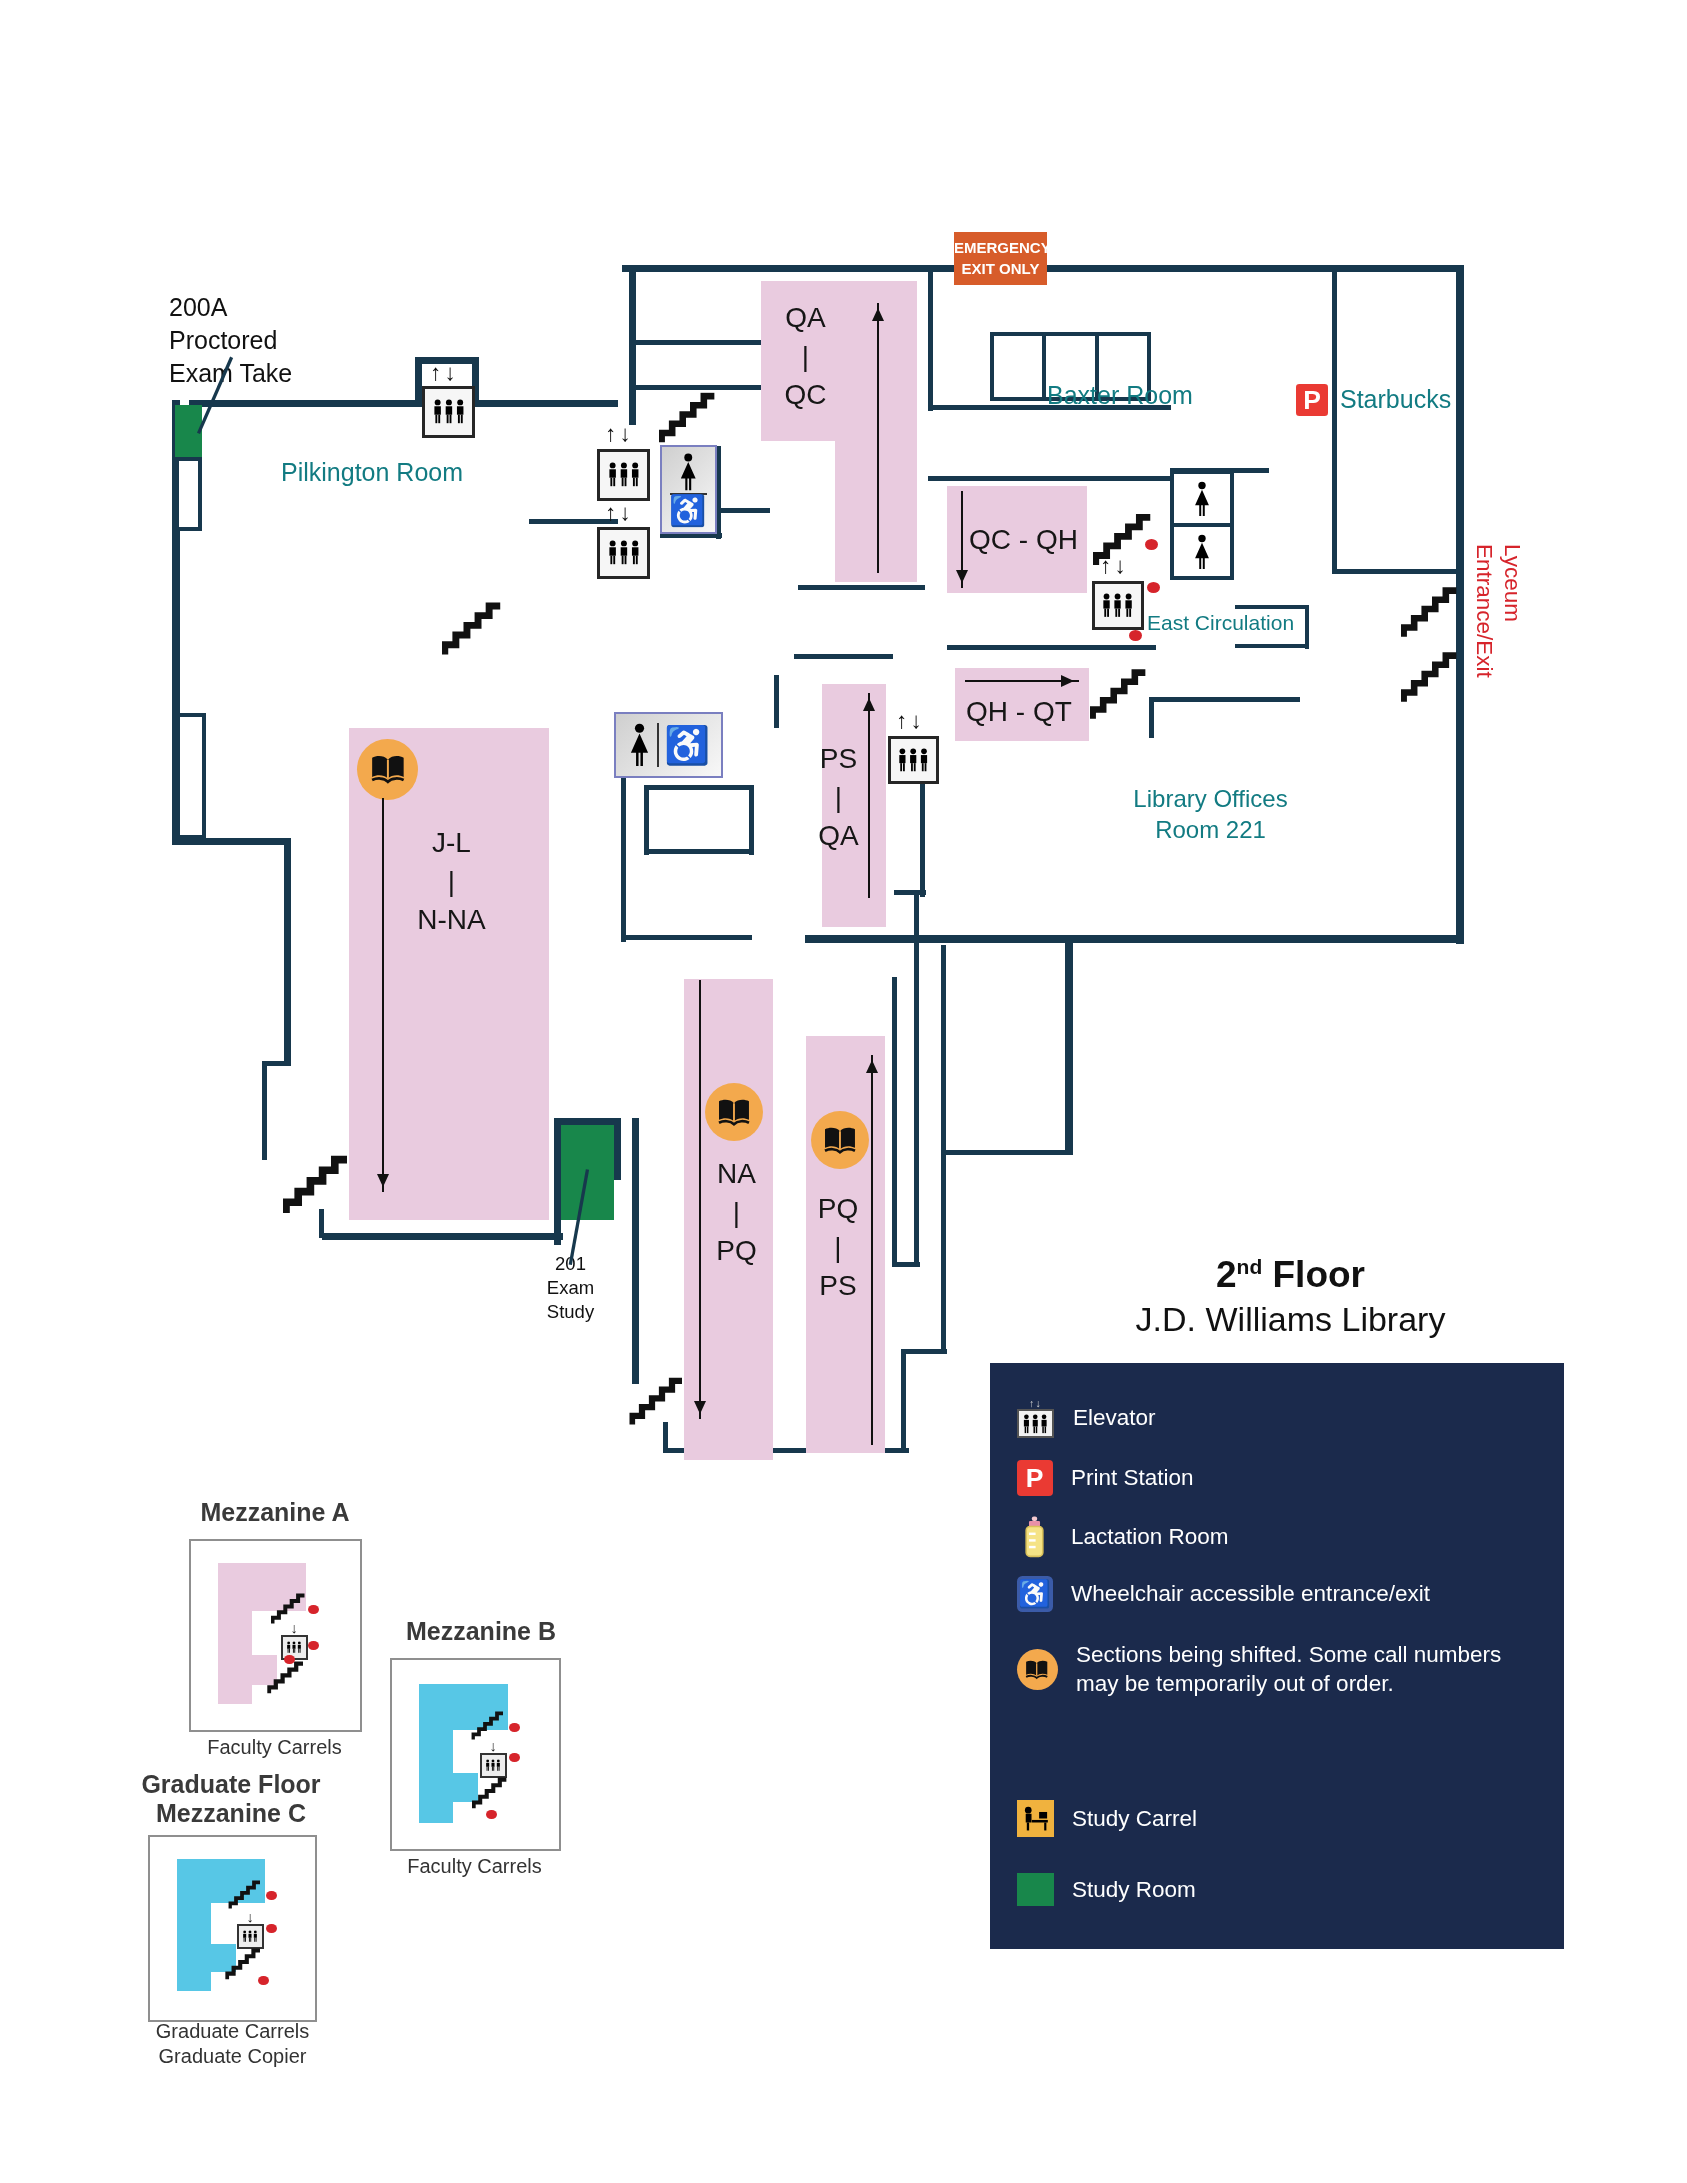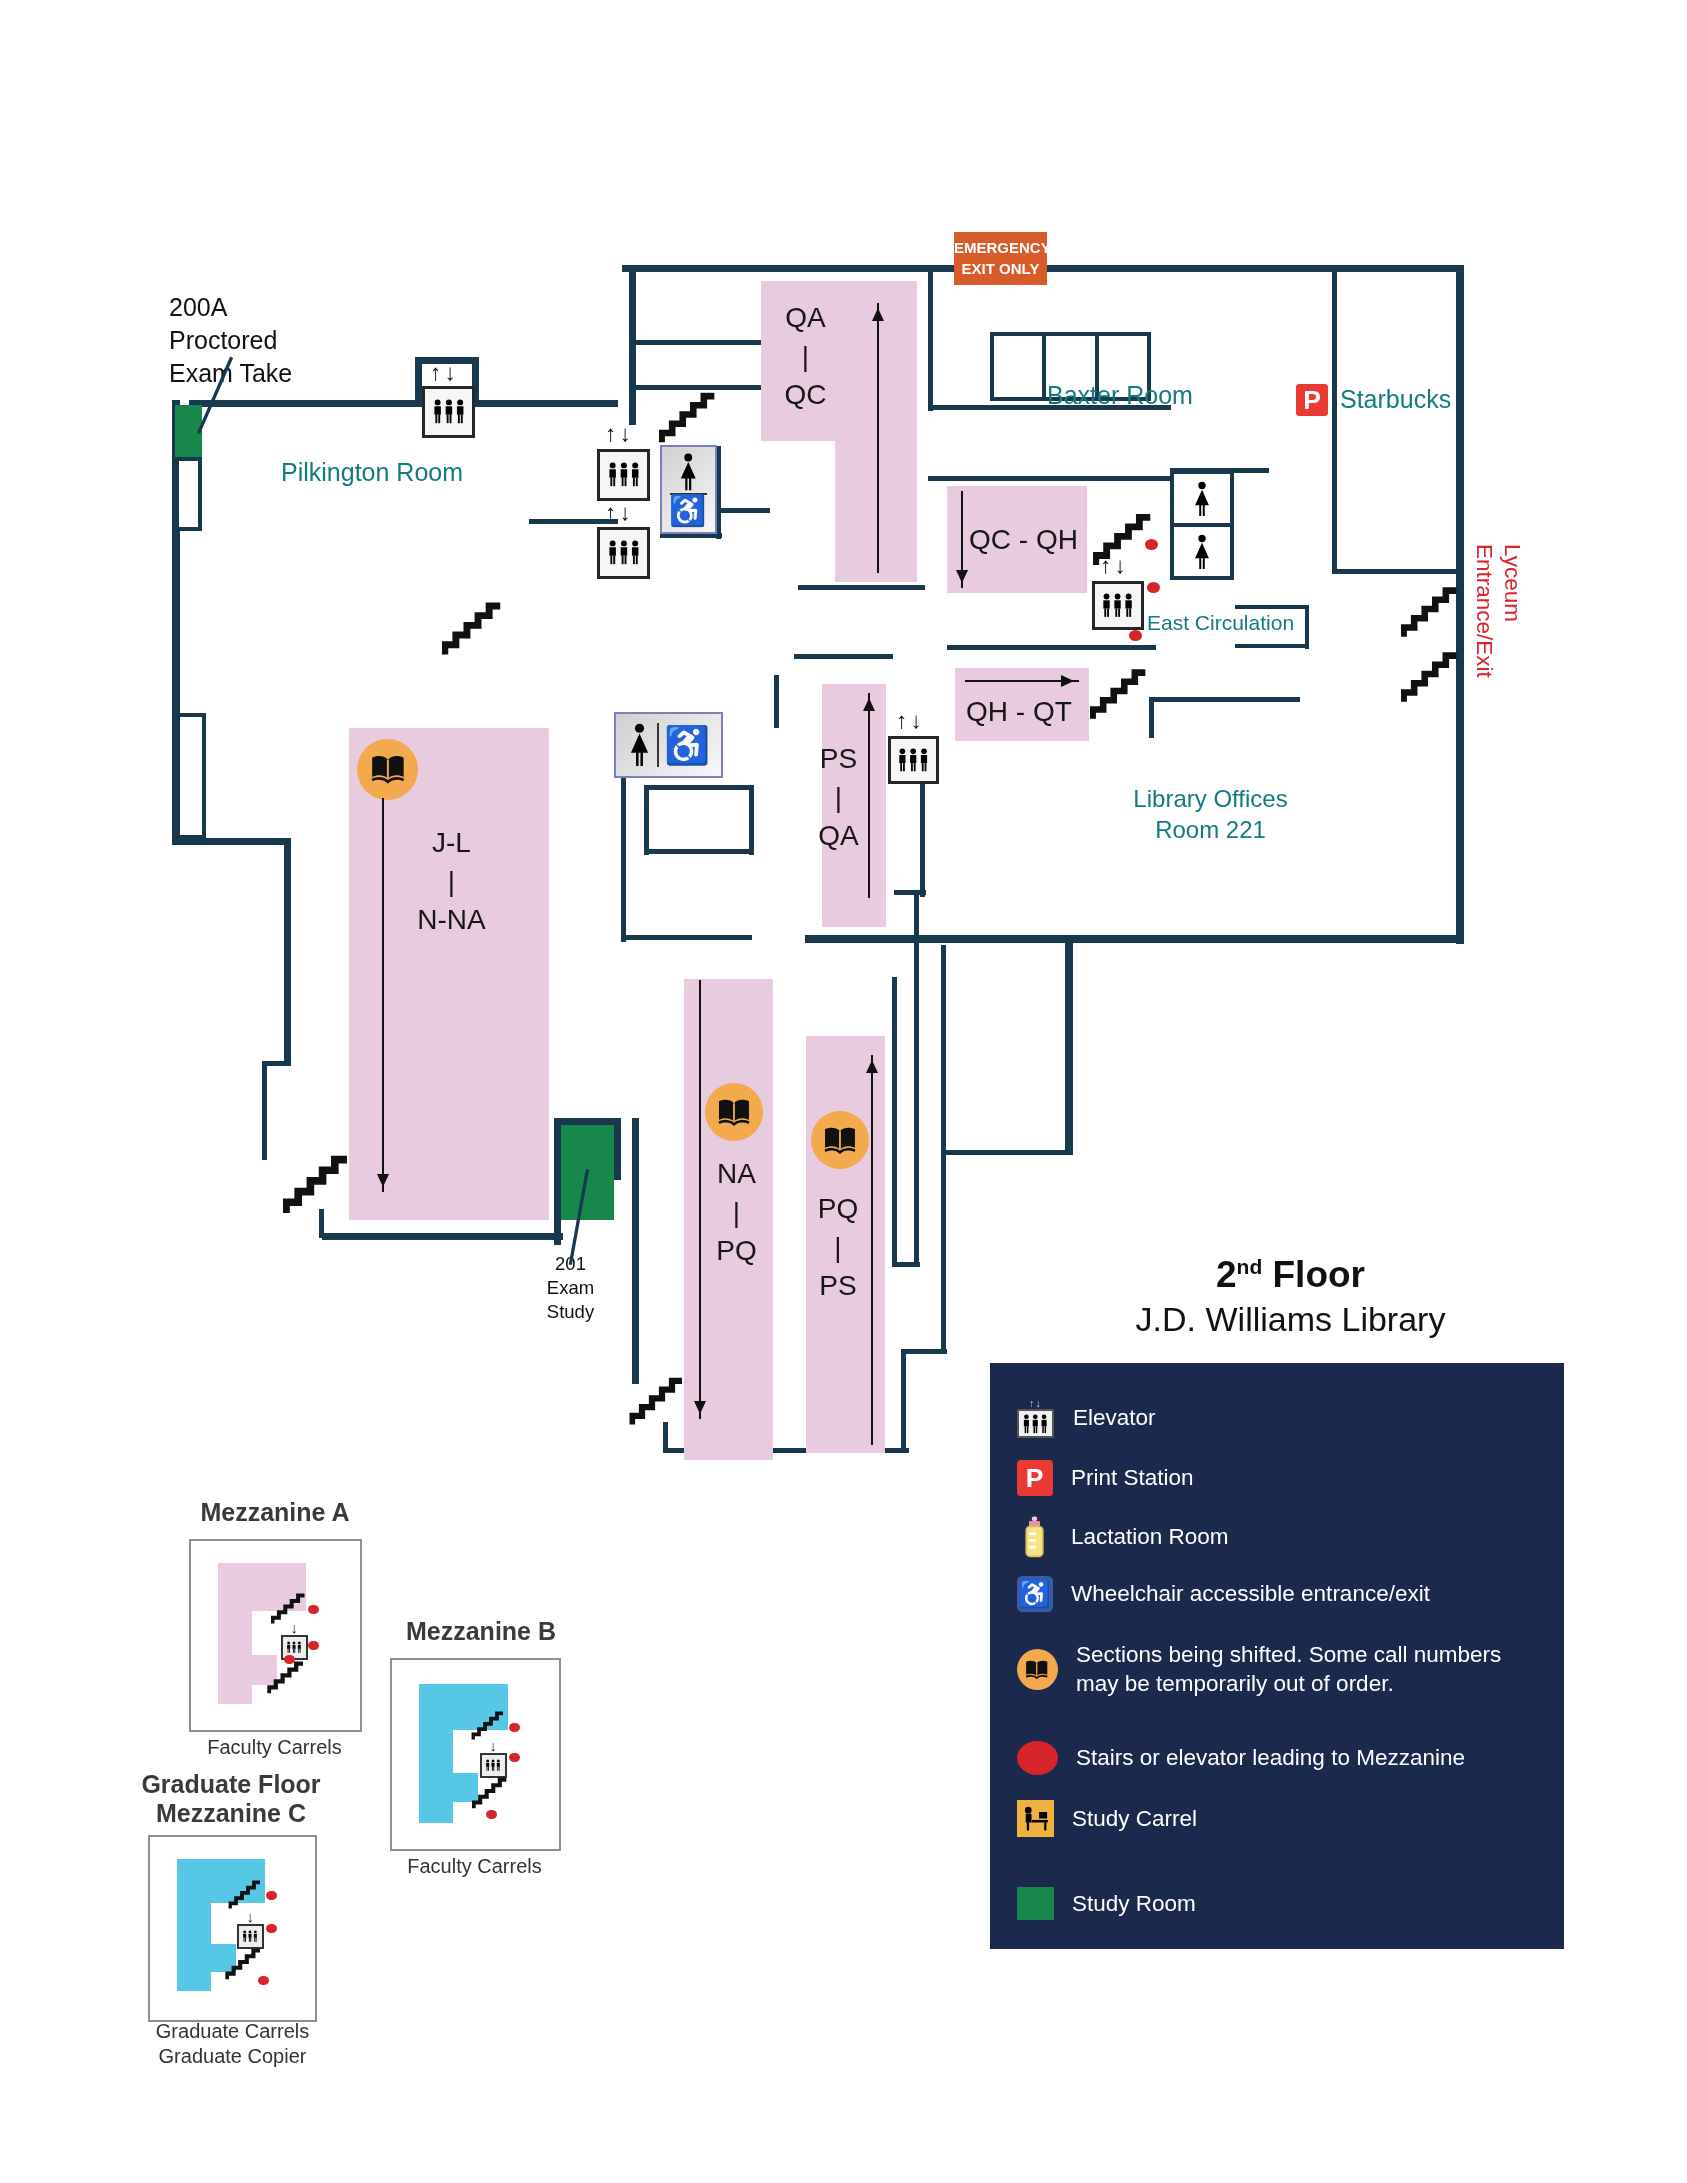--- a/index.html
+++ b/index.html
@@ -376,33 +376,29 @@
       <span>Wheelchair accessible entrance/exit</span>
     </div>
     <div class="legend-row" style="left:26.5px;top:278px;align-items:center">
       <div class="bookc" style="position:static;width:41px;height:41px;flex:0 0 auto">
           <svg viewBox="0 0 48 42">
             <use href="#bk"></use>
           </svg>
         </div>
       <span style="width:457px;line-height:1.28">Sections being shifted.  Some call numbers may be temporarily out of order.</span>
     </div>
-    <div class="legend-row" style="left:26.5px;top:378px">
-      <div style="width:41px;height:34px;background:#d6242b;border-radius:50%"></div>
-      <span style="width:457px;line-height:1.28">Stairs or elevator leading to Mezzanine</span>
-    </div>
     <div class="legend-row" style="left:26.5px;top:437px">
       <div style="width:37px;height:37px;background:#f0b23e;display:flex;align-items:center;justify-content:center">
           <svg viewBox="0 0 40 40" style="width:29px;height:29px">
             <use href="#cr"></use>
           </svg>
         </div>
       <span>Study Carrel</span>
     </div>
-    <div class="legend-row" style="left:26.5px;top:524px">
+    <div class="legend-row" style="left:26.5px;top:510px">
       <div style="width:37px;height:33px;background:#18874b"></div>
       <span>Study Room</span>
     </div>
   </div>
 
   <div class="mezz-title" style="left:176px;top:1498px;width:198px">Mezzanine A</div>
   <div class="mezz" style="left:189px;top:1539px;width:173px;height:193px"></div>
   <div class="fbar" style="left:218px;top:1563px;width:34px;height:141px;background:#e9cbdf"></div>
   <div class="fbar" style="left:252px;top:1563px;width:54px;height:48px;background:#e9cbdf"></div>
   <div class="fbar" style="left:252px;top:1655px;width:25px;height:30px;background:#e9cbdf"></div>

